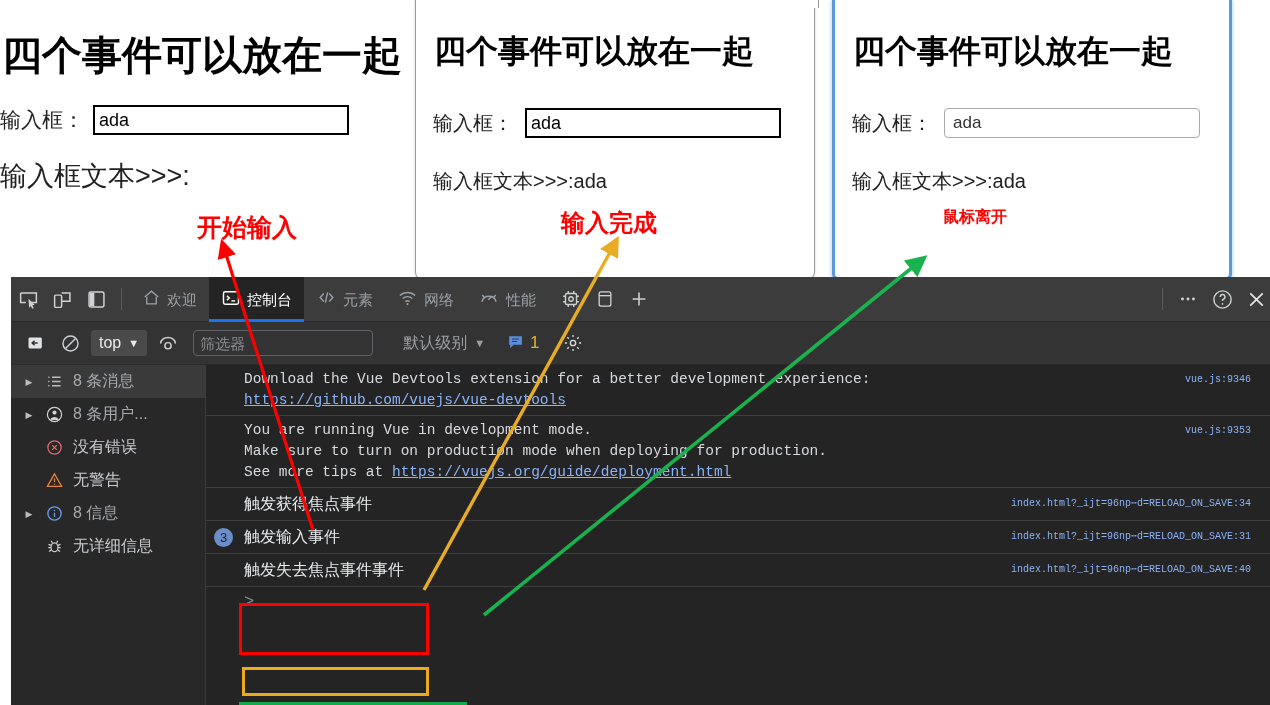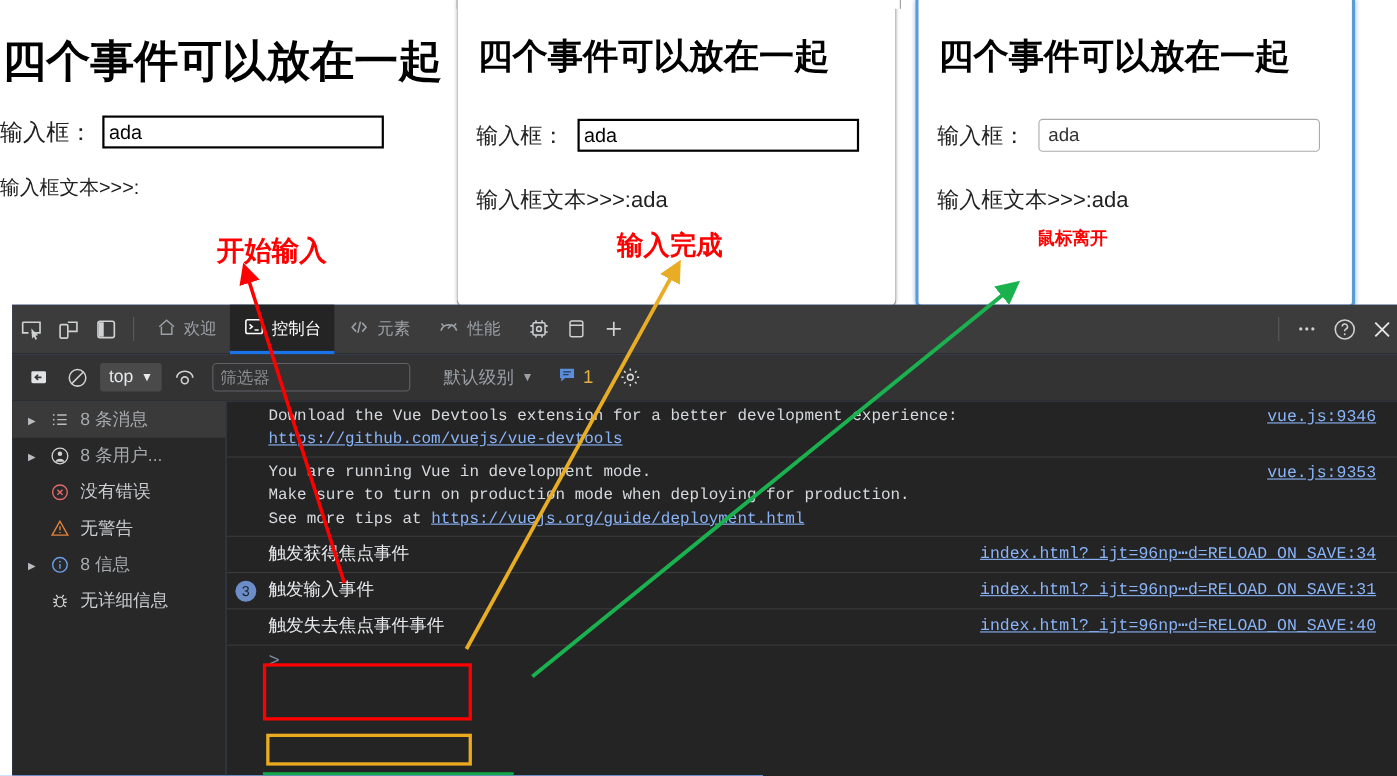--- a/index.html
+++ b/index.html
@@ -68,21 +68,21 @@
     width: 256px; height: 30px; font-size: 18px;
     border: 2px solid #000; margin-left: 12px; padding: 0 4px;
   }
   .p3 .textbox {
     width: 256px; height: 30px; font-size: 17px;
     border: 1px solid #aaa; border-radius: 4px; margin-left: 12px; padding: 0 8px;
     color: #333;
   }
 
   .echo { position: absolute; color: #222; white-space: nowrap; }
-  .p1 .echo { left: 0px; top: 158px; font-size: 18px; }
+  .p1 .echo { left: 0px; top: 158px; font-size: 27px; }
   .p2 .echo { left: 17px; top: 168px; font-size: 20px; }
   .p3 .echo { left: 17px; top: 168px; font-size: 20px; }
 
   .annot {
     position: absolute; color: #ff0000; font-weight: bold;
     white-space: nowrap;
   }
   .p1 .annot { left: 197px; top: 211px; font-size: 25px; }
   .p2 .annot { left: 145px; top: 207px; font-size: 24px; }
   .p3 .annot { left: 108px; top: 207px; font-size: 16px; }
@@ -164,21 +164,21 @@
   .dt-console { flex: 1; position: relative; background: #242424; overflow: hidden; }
   .logline {
     position: relative;
     font-family: "Liberation Mono", "DejaVu Sans Mono", monospace;
     font-size: 14.5px; color: #d6d9dd; line-height: 21px;
     padding: 4px 0 4px 38px;
     border-bottom: 1px solid #3b3b3b;
   }
   .logline .src {
     position: absolute; right: 30px; top: 4px;
-    color: #8ab4f8; text-decoration: underline; font-size: 15px;
+    color: #8ab4f8; font-size: 10px;
     font-family: "Liberation Mono", "DejaVu Sans Mono", monospace;
     white-space: nowrap;
   }
   .logline a.lnk { color: #8ab4f8; text-decoration: underline; }
   .logline.cn {
     font-family: "Liberation Sans", sans-serif; font-size: 16px; color: #e8eaed;
     padding-left: 38px; line-height: 24px;
   }
   .badge-count {
     position: absolute; left: 8px; top: 7px;
@@ -289,20 +289,31 @@
           <svg width="21" height="19" viewBox="0 0 24 24" fill="none" stroke="#9aa0a6" stroke-width="1.8">
             <path d="M8.5 7 4 12l4.5 5"></path>
               <path d="M15.5 7 20 12l-4.5 5"></path>
               <path d="M13.5 5.5l-3 13"></path>
           </svg>
         </span>
         <span class="tlabel">元素</span>
       </div>
 
 
+      <div class="dt-tab">
+        <span>
+          <svg width="21" height="20" viewBox="0 0 24 24" fill="none" stroke="#9aa0a6" stroke-width="1.8">
+            <path d="M2.8 8.8a14 14 0 0 1 18.4 0"></path>
+            <path d="M6.2 12.6a9 9 0 0 1 11.6 0"></path>
+            <path d="M9.4 16.2a4.3 4.3 0 0 1 5.2 0"></path>
+            <circle cx="12" cy="19.3" r="1.3" fill="#9aa0a6" stroke="none"></circle>
+          </svg>
+        </span>
+        <span class="tlabel">网络</span>
+      </div>
 
       <div class="dt-tab">
         <span>
           <svg width="22" height="20" viewBox="0 0 24 24" fill="none" stroke="#9aa0a6" stroke-width="1.7">
             <path d="M3.5 16.5a8.8 8.8 0 0 1 17 0"></path>
             <path d="M16 9.5 11 14"></path>
             <path d="M4 8.5 7 12M20 8.5 17 12"></path>
           </svg>
         </span>
         <span class="tlabel">性能</span>

